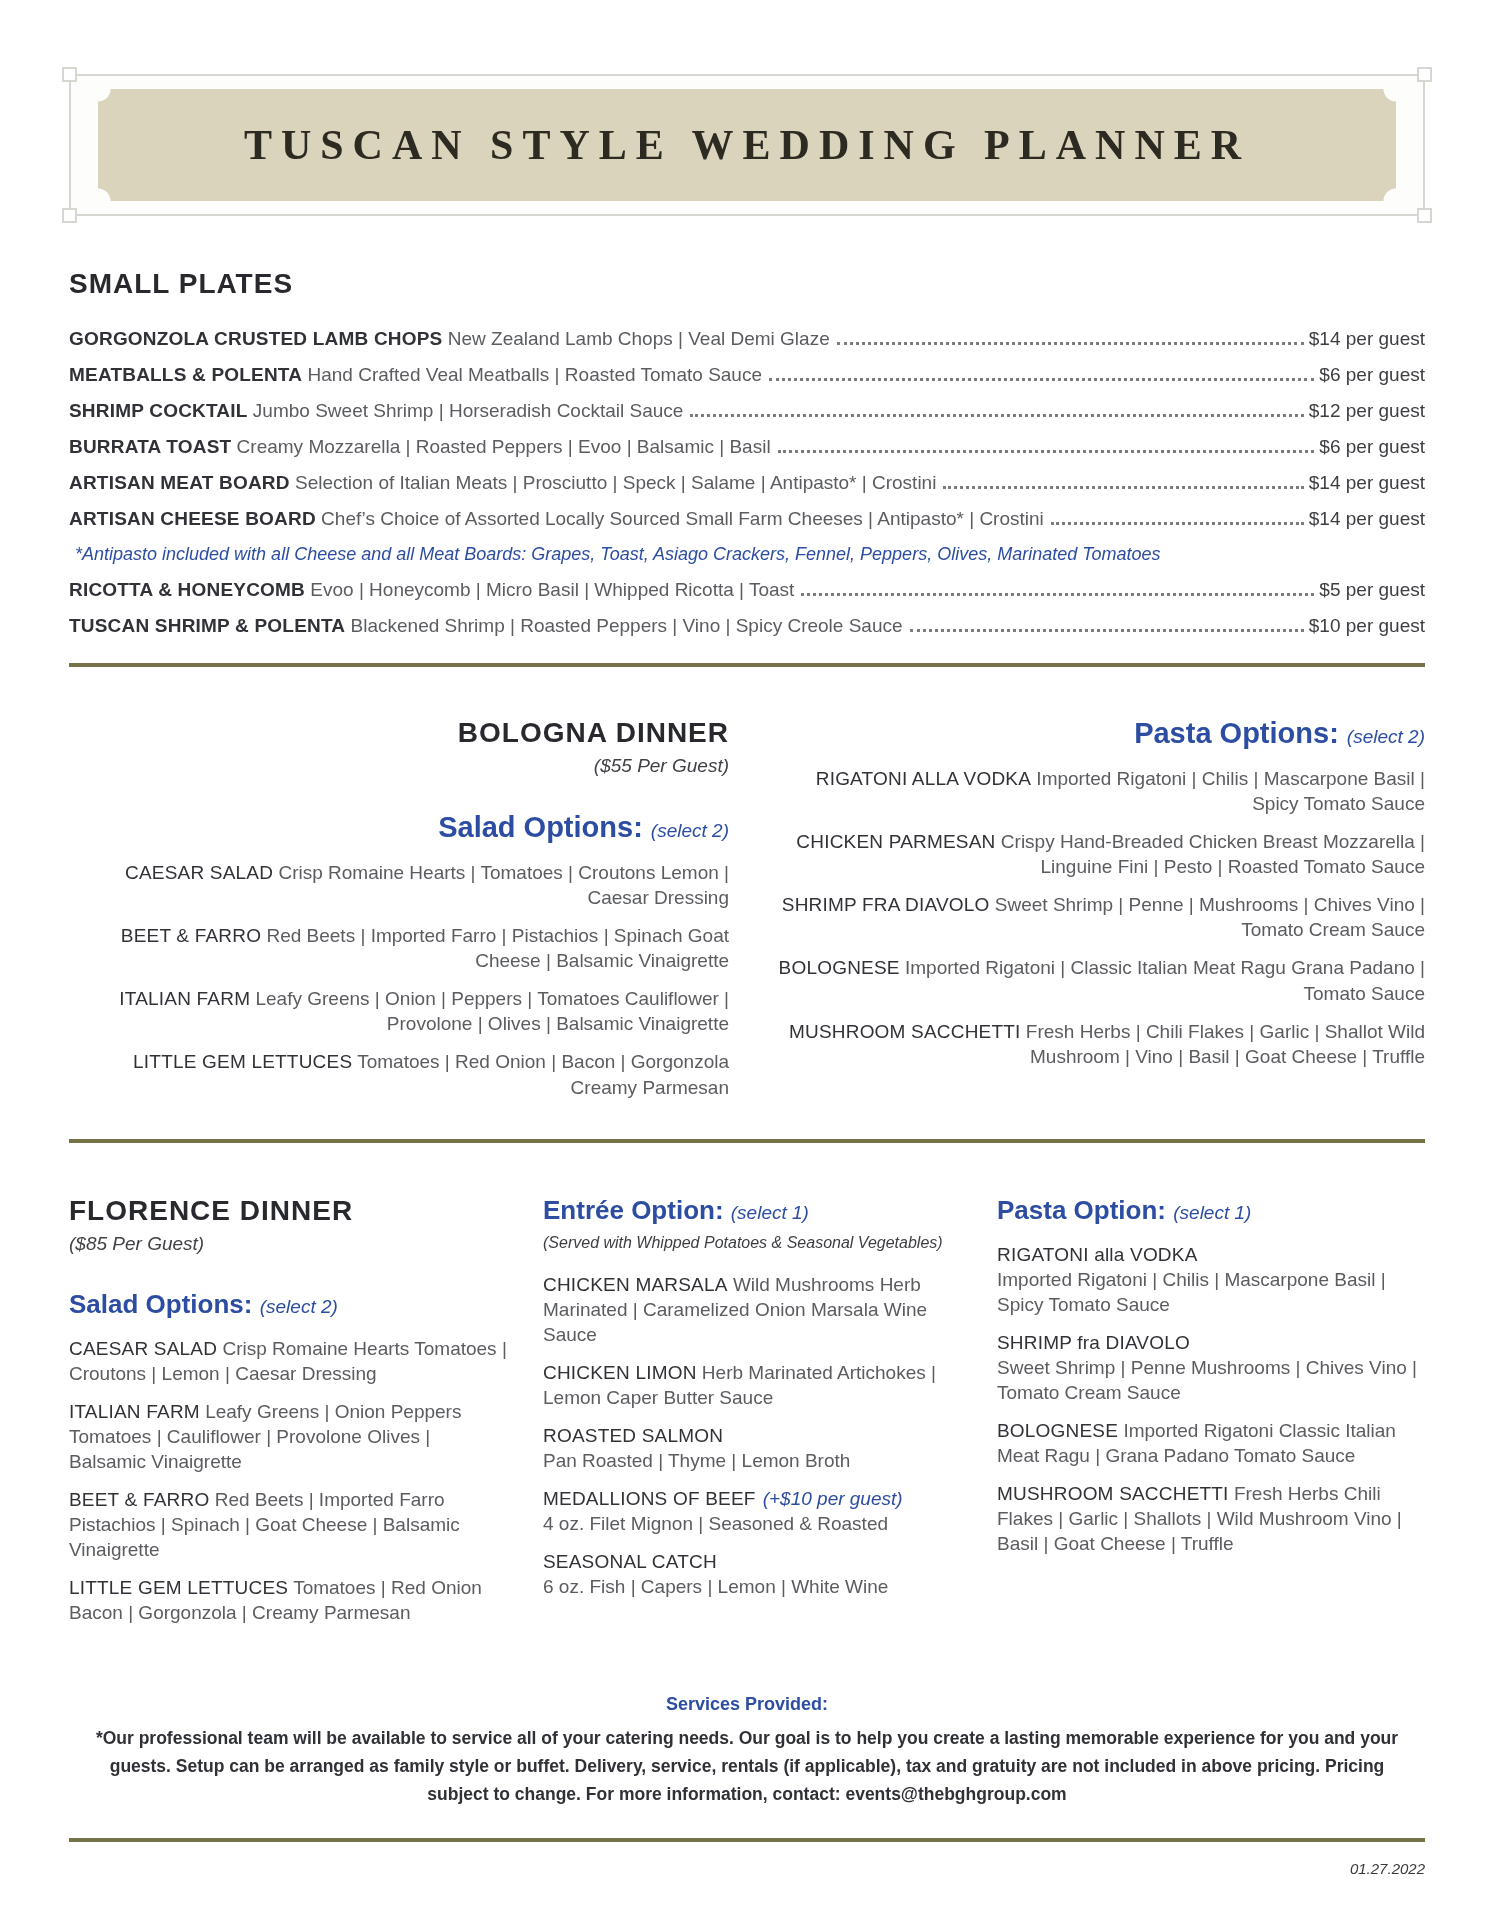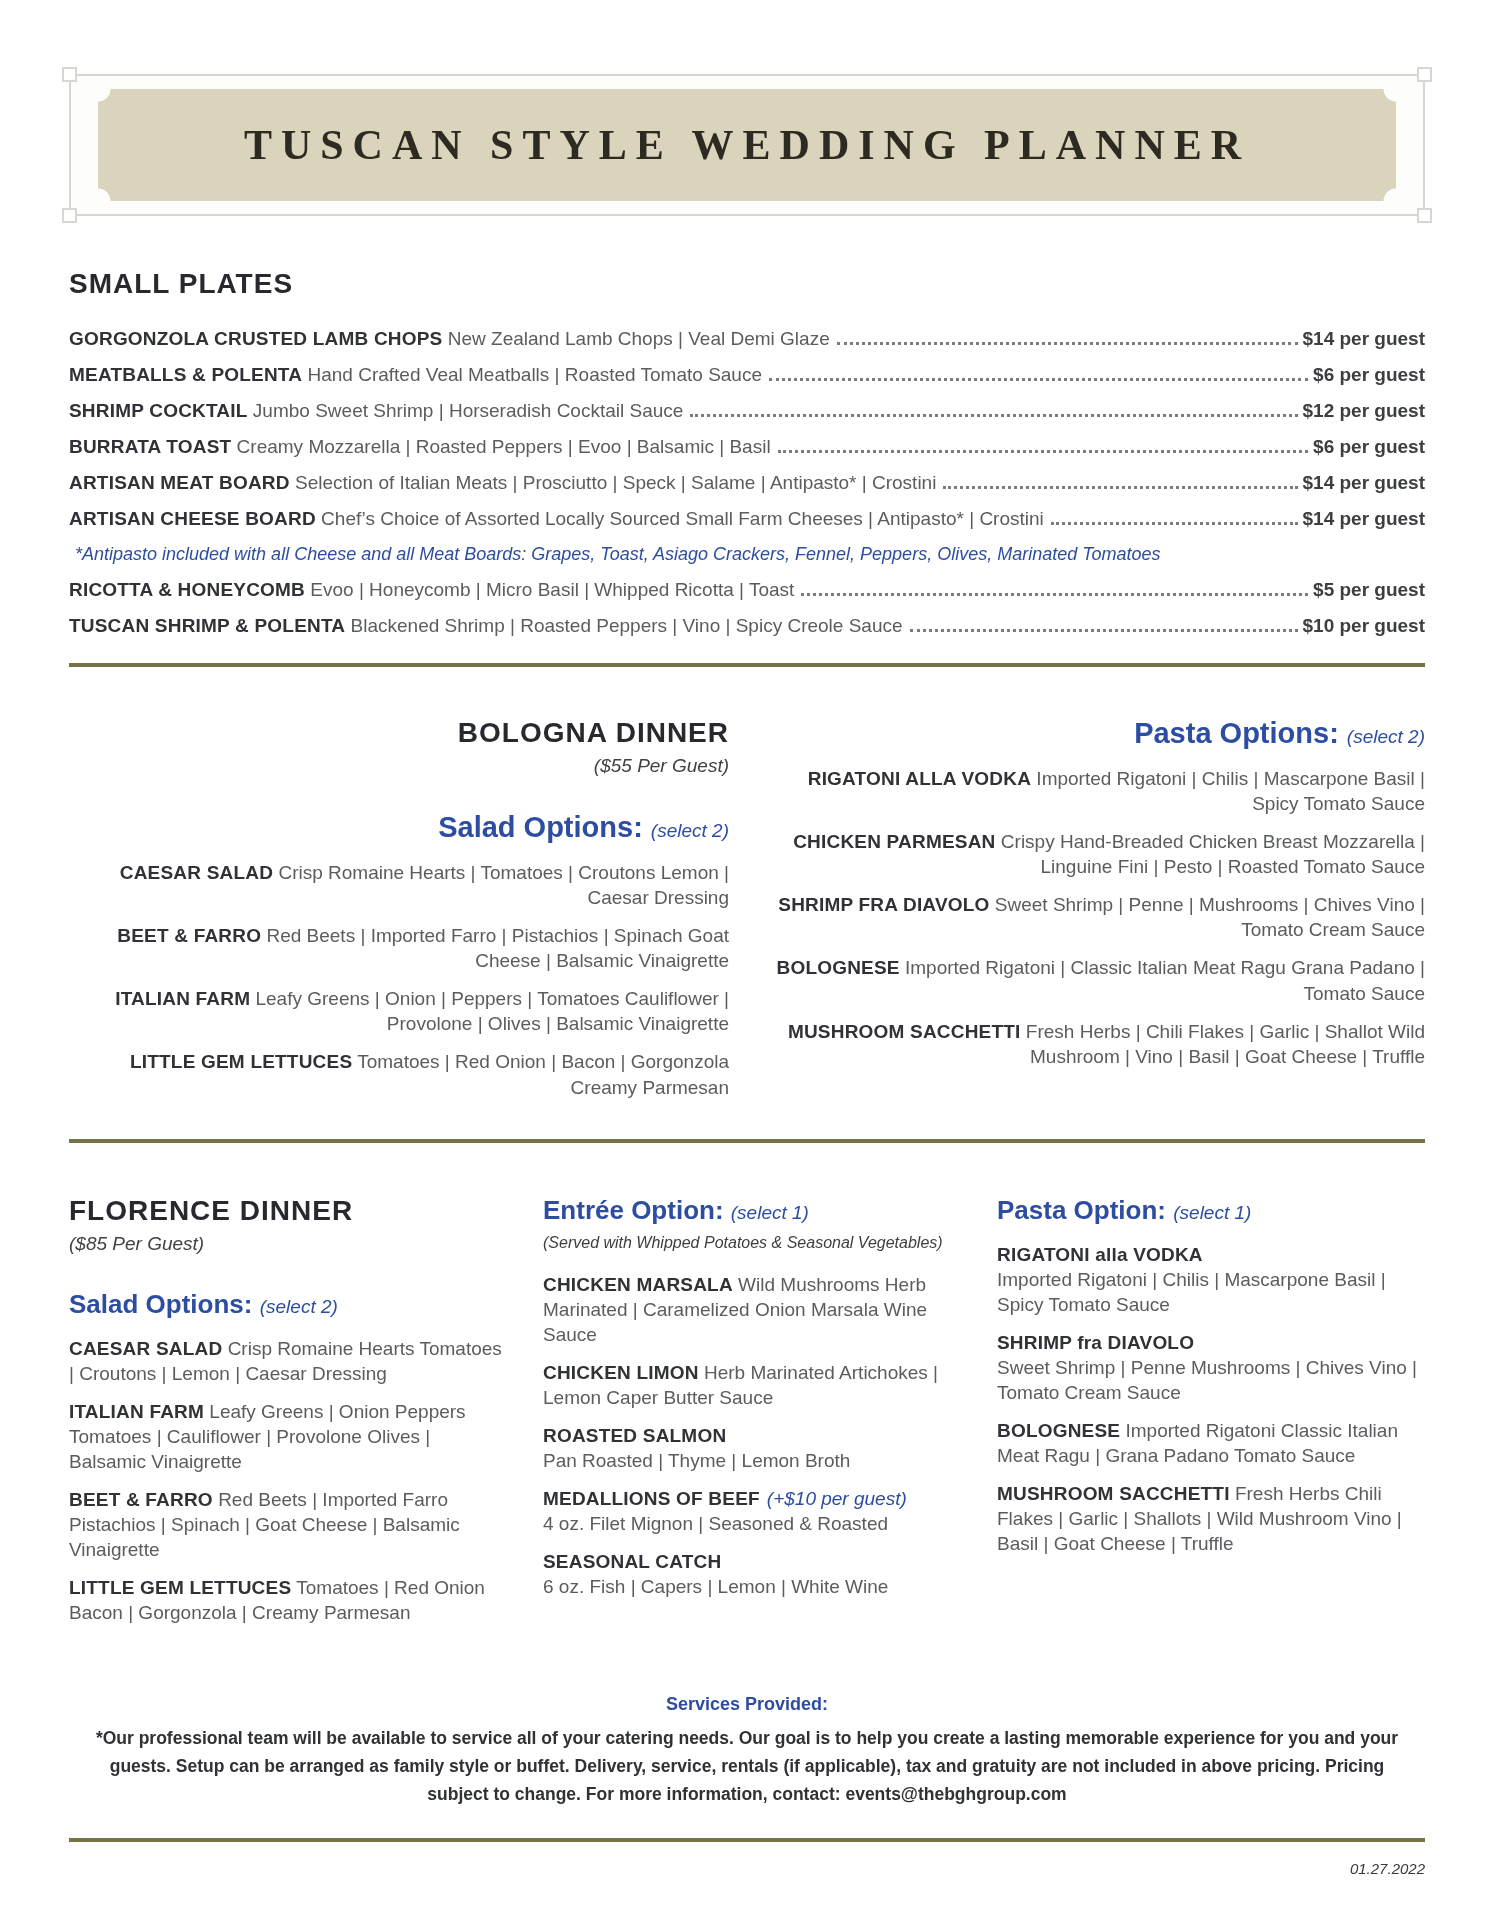--- a/index.html
+++ b/index.html
@@ -43,21 +43,21 @@
     margin:52px 0 28px; font-size:28px; font-weight:700; letter-spacing:1px;
     color:#27292e;
   }
   .plate-row{ display:flex; align-items:baseline; margin-bottom:14px; font-size:19px; }
   .plate-name{ font-weight:700; color:#303237; letter-spacing:.2px; }
   .plate-desc{ color:#5a5c60; }
   .dots{
     flex:1 1 auto; min-width:24px; border-bottom:3px dotted #7b7c7e;
     margin:0 5px 4px 7px;
   }
-  .plate-price{ font-weight:700; color:#3c3e42; white-space:nowrap; }
+  .plate-price{ font-weight:400; color:#3c3e42; white-space:nowrap; }
   .plate-note{
     font-size:18px; font-style:italic; color:#2c4da1; margin:0 0 14px 6px;
   }
 
   
   hr.rule{ border:none; border-top:4px solid #767349; margin:26px 0 0; }
 
   
   .section2{ margin-top:50px; display:grid; grid-template-columns:660px 1fr; column-gap:44px;text-align:right; }
   .section3{ margin-top:52px; display:grid; grid-template-columns:440px 420px 1fr; column-gap:34px; }
@@ -66,21 +66,21 @@
   .price-note{ font-size:19px; font-style:italic; color:#404247; margin:6px 0 34px; }
 
   .blue-heading{ color:#2c4da1; font-weight:700; margin:0 0 16px; }
   .section2 .blue-heading{ font-size:29px; }
   .section3 .blue-heading{ font-size:26px; }
   .blue-heading .sel{ font-size:19px; font-weight:400; font-style:italic; letter-spacing:0; }
 
   .entree-note{ font-size:16px; font-style:italic; color:#3c3e42; margin:-8px 0 20px; }
 
   .dish{ font-size:19px; line-height:1.32; margin-bottom:13px; color:#5a5c60; }
-  .dish-name{ font-weight:700; color:#303237; letter-spacing:.2px; }
+  .dish-name{ font-weight:400; color:#303237; letter-spacing:.2px; }
   .suffix{ color:#2c4da1; font-style:italic; margin-left:7px; }
   .can-block.block{ display:block; }
 
   
   .footer{ margin-top:56px; text-align:center; }
   .services-heading{ font-size:18px; font-weight:700; color:#2c4da1; margin-bottom:9px; }
   .services-text{
     font-size:17.5px; font-weight:700; color:#2f3136; line-height:1.6;
     max-width:1330px; margin:0 auto;
   }

